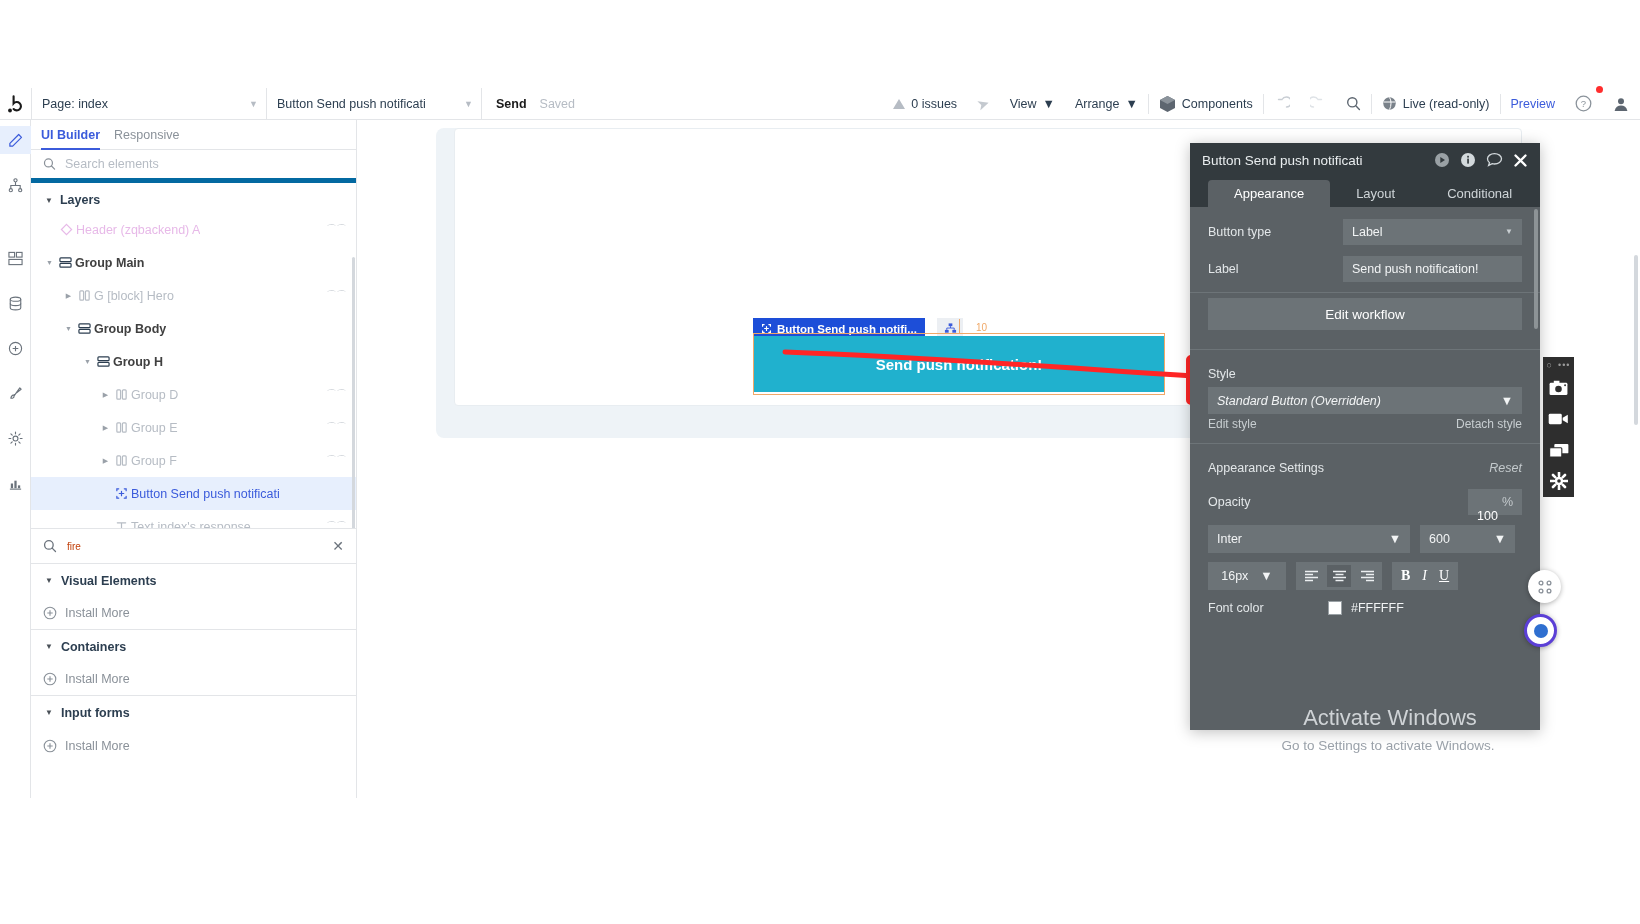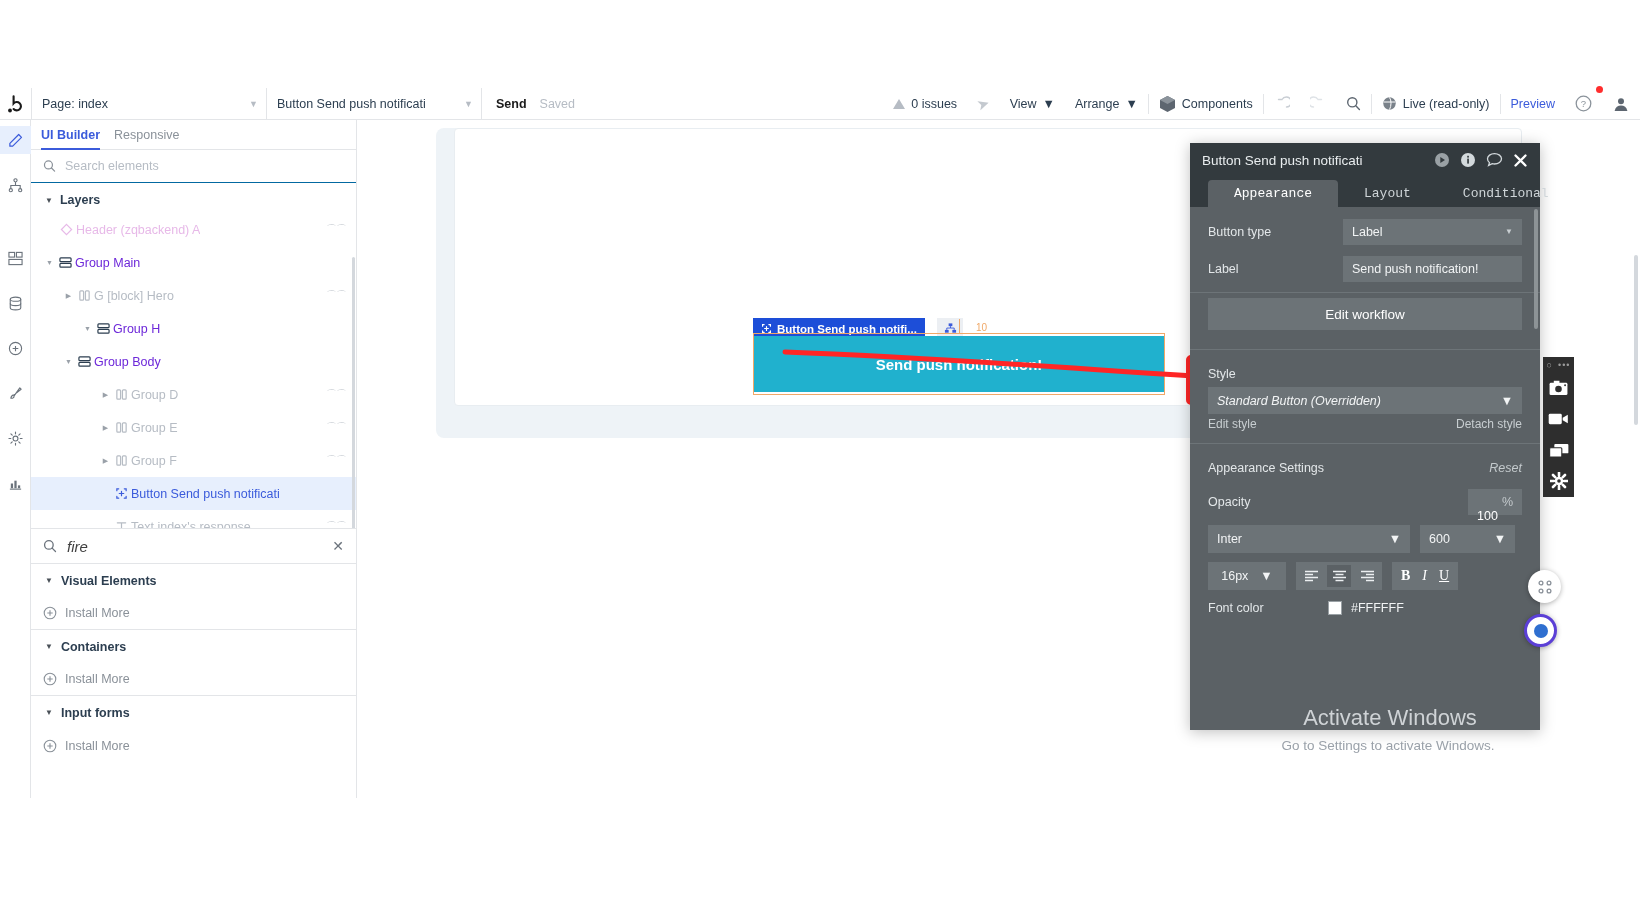--- a/index.html
+++ b/index.html
@@ -50,40 +50,40 @@
   .rail-btn.active { background:#e7effd; color:#3b5bdb; }
 
   
   .lpanel {
     position: absolute; left: 31px; top: 120px; width: 326px; height: 678px;
     background: #fff; border-right: 1px solid #e3e5e8;
   }
   .ltabs { height: 30px; display:flex; align-items:center; gap:14px; padding:0 10px; border-bottom:1px solid #e3e5e8;}
   .ltab { font-size:12.5px; color:#8a9199; height:30px; display:flex; align-items:center; }
   .ltab.active { color:#3b5bdb; font-weight:600; box-shadow: inset 0 -2px 0 #3b5bdb; }
-  .lsearch { height: 33px; display:flex; align-items:center; gap:9px; padding:0 12px; border-bottom:1px solid #0369a1; }
+  .lsearch { height: 33px; display:flex; align-items:center; gap:9px; padding:0 12px; border-bottom:5px solid #0369a1; }
   .lsearch input { border:none; outline:none; font-size:12.5px; color:#4a5158; width:100%; background:transparent; font-family:"Liberation Sans",sans-serif;}
   .lsearch input::placeholder { color:#b6bcc4; }
 
   .layers-hd { padding: 10px 12px 6px 14px; font-size:12.5px; font-weight:700; color:#2c3e50; display:flex; align-items:center; gap:7px;}
   .tri { font-size: 8px; color:#4a5158; }
   .tree { height: 315px; overflow: hidden; position: relative; }
   .trow { height: 33px; display:flex; align-items:center; font-size:12.5px; color:#5d6670; padding-right:10px; position:relative;}
   .trow.sel { background:#e7effd; color:#3b5bdb; }
   .trow .arw { width:13px; font-size:7px; color:#9aa1a9; flex:0 0 13px; text-align:center;}
   .trow .ic { width:19px; flex:0 0 19px; display:flex; align-items:center; justify-content:center; }
   .trow .lbl { white-space:nowrap; overflow:hidden; text-overflow:ellipsis; }
   .trow .eye { margin-left:auto; color:#c9ced4; font-size:11px; letter-spacing:-1px;}
   .trow.faded .lbl { color:#b6bcc4; }
   .trow.hdr-row .lbl { color:#e7b9e8; }
-  .trow.strong .lbl { color:#6d28d9; font-weight:400; }
+  .trow.strong .lbl { color:#404040; font-weight:700; }
   .scroll-thumb { position:absolute; right:1px; top:44px; width:3px; height:290px; background:#d4d8dd; border-radius:2px;}
 
   .fsearch { height:36px; display:flex; align-items:center; gap:10px; padding:0 12px; border-top:1px solid #e3e5e8; border-bottom:1px solid #e3e5e8;}
-  .fsearch .val { font-size:15px; color:#404040; flex:1;font-style:italic;}
+  .fsearch .val { font-size:10px; color:#c2410c; flex:1;}
   .fsearch .x { color:#6b737c; font-size:14px; }
   .sect-hd { height:33px; display:flex; align-items:center; gap:8px; padding:0 14px; font-size:12.5px; font-weight:700; color:#2c3e50;}
   .sect-item { height:33px; display:flex; align-items:center; gap:8px; padding:0 12px; font-size:12.5px; color:#8a9199; border-bottom:1px solid #e3e5e8;}
 
   
   .canvas-area { position:absolute; left:357px; top:120px; right:0; height:678px; background:#fff; }
   .page-shadow { position:absolute; left:79px; top:8px; width:1068px; height:310px; background:#eef3f7; border-radius:8px;}
   .page-white { position:absolute; left:97px; top:8px; width:1068px; height:278px; background:#fff; border:1px solid #e8edf1; border-radius:4px;}
   .btn-wrap { position:absolute; left:396px; top:213px; width:412px; height:62px; border:1px solid #f0a868; }
   .big-btn { position:absolute; left:397px; top:216px; width:410px; height:56px; background:#20b1ce; display:flex; align-items:center; justify-content:center;
@@ -97,21 +97,21 @@
   
   .arrow-svg { position:absolute; left:0; top:0; width:1640px; height:924px; pointer-events:none; }
   .red-box { position:absolute; left:1186px; top:355px; width:351px; height:50px; border:4px solid #ff2626; border-radius:5px;}
 
   
   .ppanel { position:absolute; left:1190px; top:143px; width:350px; height:587px; background:#5b6165; box-shadow:0 2px 14px rgba(0,0,0,.25);}
   .pp-head { height:34px; background:#333a3e; display:flex; align-items:center; padding:0 12px; gap:10px;}
   .pp-title { color:#e9edef; font-size:13.5px; flex:1; white-space:nowrap; overflow:hidden;}
   .pp-ic { color:#d3d9dc; display:flex; align-items:center; }
   .pp-tabs { height:30px; background:#333a3e; display:flex; align-items:flex-end; padding-left:18px;}
-  .pp-tab { height:27px; padding:0 26px; display:flex; align-items:center; font-size:13px; color:#cfd5d8; border-radius:4px 4px 0 0;font-family:Liberation Mono, monospace;}
+  .pp-tab { height:27px; padding:0 26px; display:flex; align-items:center; font-size:13px; color:#cfd5d8; border-radius:4px 4px 0 0;}
   .pp-tab.active { background:#5b6165; color:#fff; }
   .pp-body { position:relative; height:523px; overflow:hidden;}
   .prow { display:flex; align-items:center; height:37px; padding:0 18px; gap:10px;}
   .plabel { color:#e3e7e9; font-size:12.5px; width:125px; flex:0 0 125px;}
   .pfield { flex:1; height:26px; background:#6c7377; display:flex; align-items:center; padding:0 9px; color:#f2f4f5; font-size:12.5px;
      justify-content:space-between;}
   .pfield .caret { color:#c8ced1; font-size:8px;}
   .pdivider { height:1px; background:#6d7478; margin: 5px 0; }
   .pnote { color:#dfe3e5; font-size:12.5px; padding:6px 18px 2px 18px;}
   .wf-btn { margin: 5px 18px 0 18px; height:32px; background:#6c7377; display:flex; align-items:center; justify-content:center;
@@ -358,40 +358,40 @@
         <span class="ic">
             <svg width="13" height="13" viewBox="0 0 14 14">
               <rect x="2" y="2" width="4" height="10" rx="1" fill="none" stroke="#b6bcc4" stroke-width="1.3"></rect>
               <rect x="8" y="2" width="4" height="10" rx="1" fill="none" stroke="#b6bcc4" stroke-width="1.3"></rect>
             </svg>
           </span>
         <span class="lbl">G [block] Hero</span>
         <span class="eye">⌒⌒</span>
       </div>
 
+      <div class="trow strong" style="padding-left:31px;">
+        <span class="arw">▼</span>
+        <span class="ic">
+            <svg width="13" height="13" viewBox="0 0 14 14">
+              <rect x="1" y="2" width="12" height="4" rx="1" fill="none" stroke="#2c3e50" stroke-width="1.3"></rect>
+              <rect x="1" y="8" width="12" height="4" rx="1" fill="none" stroke="#2c3e50" stroke-width="1.3"></rect>
+            </svg>
+          </span>
+        <span class="lbl">Group Body</span>
+      </div>
+
       <div class="trow strong" style="padding-left:50px;">
         <span class="arw">▼</span>
         <span class="ic">
             <svg width="13" height="13" viewBox="0 0 14 14">
               <rect x="1" y="2" width="12" height="4" rx="1" fill="none" stroke="#2c3e50" stroke-width="1.3"></rect>
               <rect x="1" y="8" width="12" height="4" rx="1" fill="none" stroke="#2c3e50" stroke-width="1.3"></rect>
             </svg>
           </span>
         <span class="lbl">Group H</span>
-      </div>
-
-      <div class="trow strong" style="padding-left:31px;">
-        <span class="arw">▼</span>
-        <span class="ic">
-            <svg width="13" height="13" viewBox="0 0 14 14">
-              <rect x="1" y="2" width="12" height="4" rx="1" fill="none" stroke="#2c3e50" stroke-width="1.3"></rect>
-              <rect x="1" y="8" width="12" height="4" rx="1" fill="none" stroke="#2c3e50" stroke-width="1.3"></rect>
-            </svg>
-          </span>
-        <span class="lbl">Group Body</span>
       </div>
 
       <div class="trow faded" style="padding-left:68px;">
         <span class="arw">▶</span>
         <span class="ic">
             <svg width="13" height="13" viewBox="0 0 14 14">
               <rect x="2" y="2" width="4" height="10" rx="1" fill="none" stroke="#b6bcc4" stroke-width="1.3"></rect>
               <rect x="8" y="2" width="4" height="10" rx="1" fill="none" stroke="#b6bcc4" stroke-width="1.3"></rect>
             </svg>
           </span>

